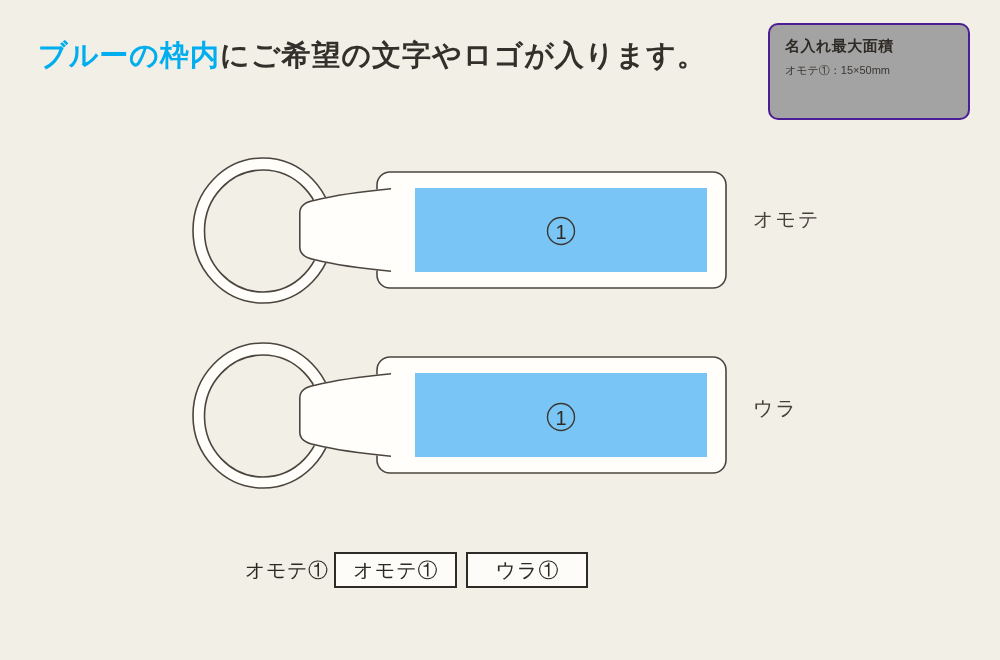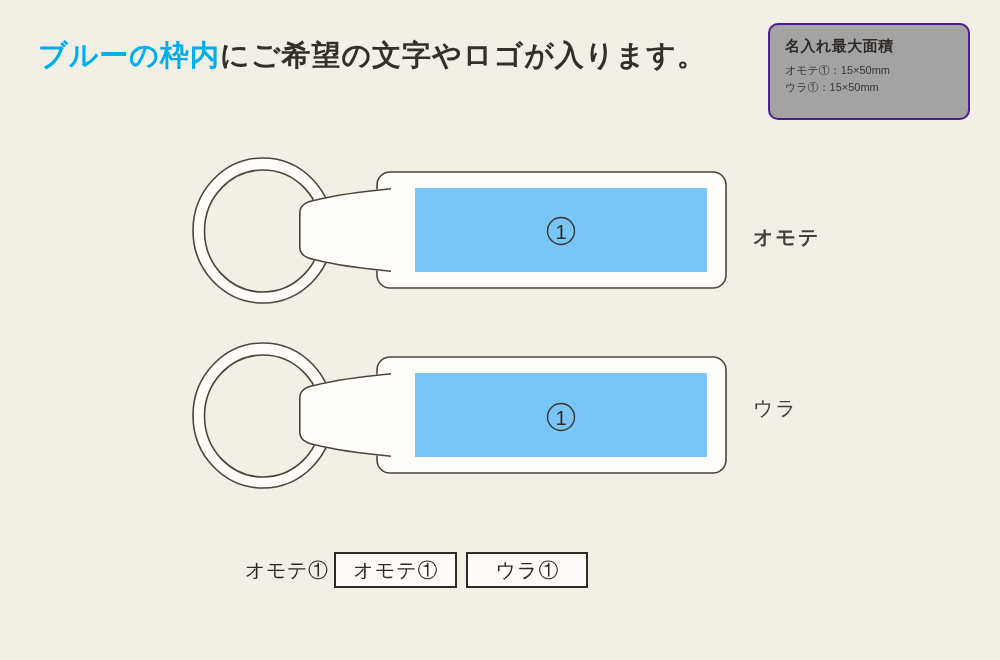--- a/index.html
+++ b/index.html
@@ -57,21 +57,21 @@
   .keychain.back  { top: 340px; }
 
   .side-label {
     position: absolute;
     left: 753px;
     font-size: 20px;
     color: #45403a;
     letter-spacing: 2px;
     white-space: nowrap;
   }
-  .side-label.front { top: 224px; font-weight: bold; }
+  .side-label.front { top: 206px; }
   .side-label.back  { top: 395px; }
 
   
   .footer {
     position: absolute;
     left: 245px;
     top: 552px;
     display: flex;
     align-items: center;
     white-space: nowrap;
@@ -101,21 +101,20 @@
 </head>
 <body>
 
 <div class="page">
 
   <div class="heading"><span class="hl">ブルーの枠内</span><span>にご希望の文字やロゴが入ります。</span></div>
 
   <div class="info-box">
     <div class="info-title">名入れ最大面積</div>
     <div class="info-line">オモテ①：15×50mm</div>
-    <div class="info-line">ウラ①：15×50mm</div>
   </div>
 
   <svg class="keychain front" width="560" height="150" viewBox="0 0 560 150">
     <ellipse cx="78" cy="75.5" rx="70" ry="72.5" style="fill:#fffefb; stroke:var(--outline,#4b453e); stroke-width:1.6"></ellipse>
     <ellipse cx="78" cy="76" rx="58.5" ry="61" style="fill:var(--page-bg,#f2efe6); stroke:var(--outline,#4b453e); stroke-width:1.6"></ellipse>
     <rect x="192" y="17" width="349" height="116" rx="13" style="fill:#fffefb; stroke:var(--outline,#4b453e); stroke-width:1.6"></rect>
     <rect x="230" y="33" width="292" height="84" style="fill:var(--print-area-blue,#79c6f6)"></rect>
     <path d="M 206 33 Q 158 37.5 130 44.5 Q 114 47 114 58 L 114 92 Q 114 103 130 105.5 Q 158 112.5 206 117 Z" style="fill:#fffefb"></path>
     <path d="M 206 33.8 Q 158 38.3 130 45.3 Q 114.8 47.8 114.8 58 L 114.8 92 Q 114.8 102.2 130 104.7 Q 158 111.7 206 116.2" style="fill:none; stroke:var(--outline,#4b453e); stroke-width:1.6"></path>
     <circle cx="376" cy="76" r="13.5" style="fill:none; stroke:#3a3631; stroke-width:1.4"></circle>

